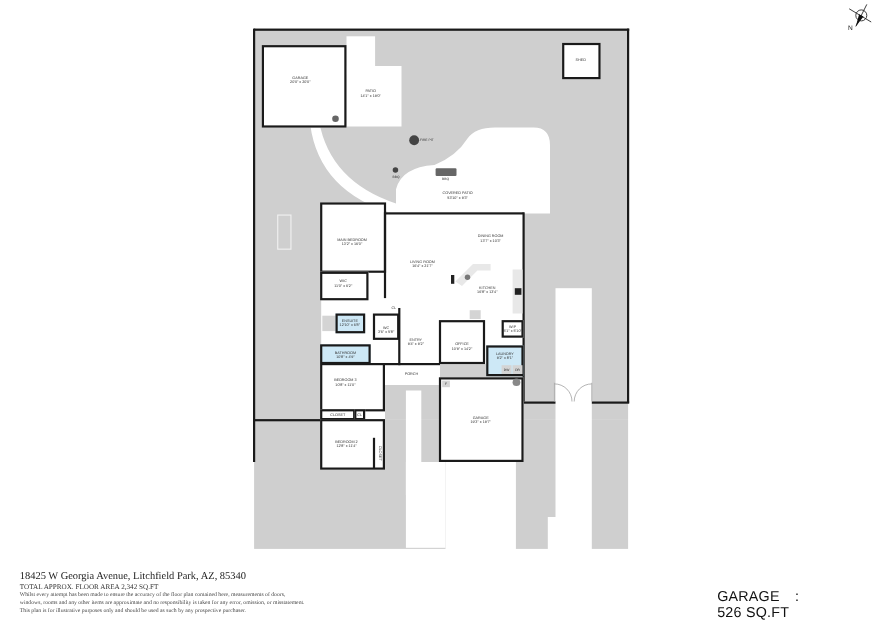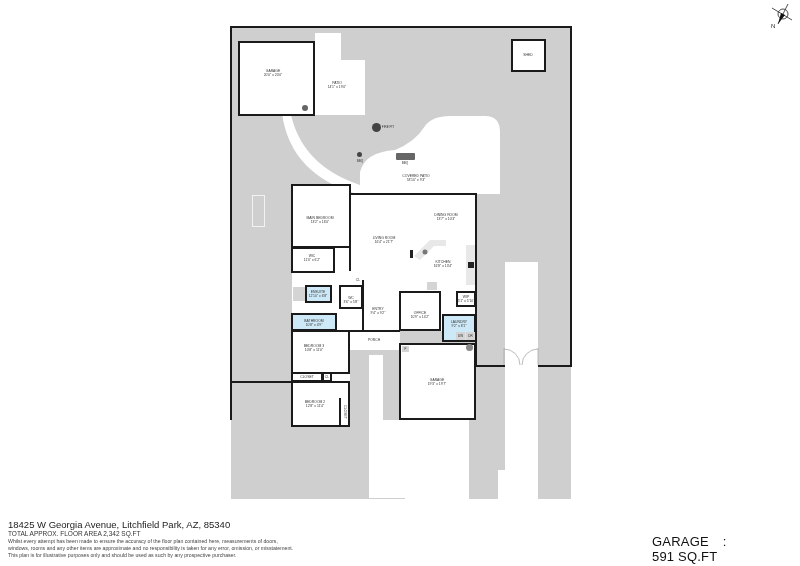--- a/index.html
+++ b/index.html
@@ -5,21 +5,21 @@
   html,body{margin:0;padding:0;background:#ffffff;}
   body{width:800px;height:566px;position:relative;overflow:hidden;font-family:"Liberation Sans",sans-serif;color:#222;}
   .abs{position:absolute;}
   .lot{background:#cfcfcf;}
   .white{background:#ffffff;}
   .wall{position:absolute;background:#1a1a1a;}
   .room{position:absolute;border:2px solid #1a1a1a;background:#fff;box-sizing:border-box;}
   .rlabel{position:absolute;font-size:3.4px;line-height:4.2px;text-align:center;color:#333;white-space:nowrap;transform:translate(-50%,-50%);}
   .blue{background:#cde8f6;}
   .grey{background:#d4d4d4;}
-  .footer{position:absolute;left:8px;}
+  .footer{position:absolute;left:18px;font-family:Liberation Serif, serif;}
   #addr{top:519px;font-size:9.5px;color:#222;}
   #total{top:530px;font-size:6.5px;color:#333;}
   .disc{font-size:5.2px;color:#444;}
   #garage-total{position:absolute;left:652px;top:534px;font-size:13px;color:#111;letter-spacing:0.2px;}
   #garage-total span{display:inline-block;}
   .compass{position:absolute;left:768px;top:2px;width:28px;height:30px;}
   .dot{position:absolute;border-radius:50%;background:#555;}
 </style>
 </head>
 <body>
@@ -155,14 +155,14 @@
 
 <div class="footer" id="addr">18425 W Georgia Avenue, Litchfield Park, AZ, 85340</div>
 <div class="footer" id="total">TOTAL APPROX. FLOOR AREA 2,342 SQ.FT</div>
 <div class="footer disc" style="top:538px;">Whilst every attempt has been made to ensure the accuracy of the floor plan contained here, measurements of doors,</div>
 <div class="footer disc" style="top:545px;">windows, rooms and any other items are approximate and no responsibility is taken for any error, omission, or misstatement.</div>
 <div class="footer disc" style="top:552px;">This plan is for illustrative purposes only and should be used as such by any prospective purchaser.</div>
 
 <div id="garage-total">
   <span>GARAGE</span>
   <span style="margin:0 10px;">:</span>
-  <span>591 SQ.FT</span>
+  <span>526 SQ.FT</span>
 </div>
 
 </body></html>

